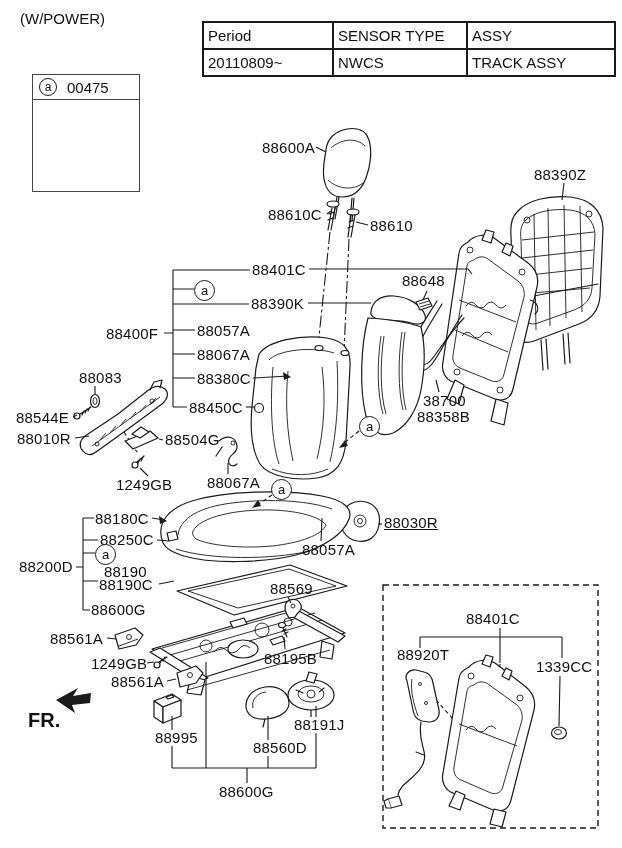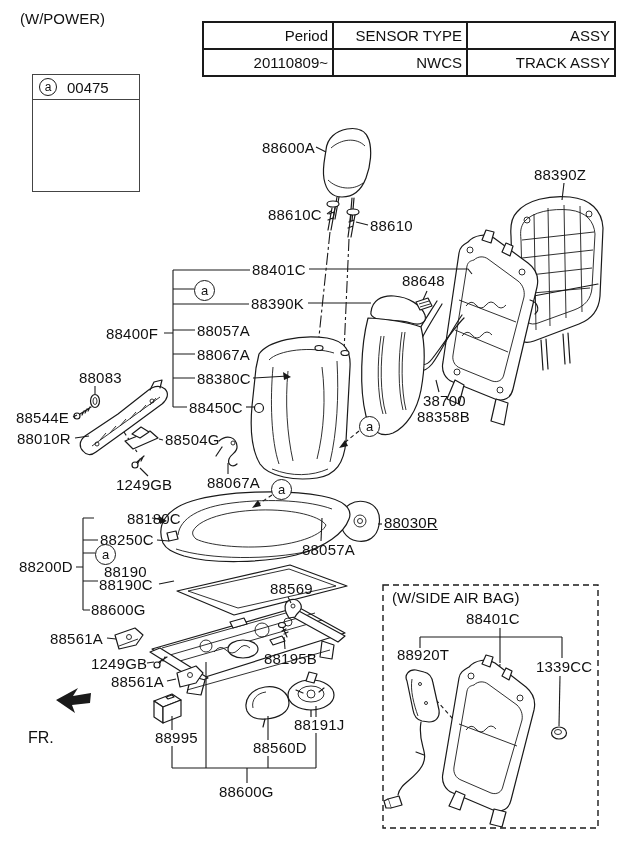--- a/index.html
+++ b/index.html
@@ -13,29 +13,29 @@
   .dash { stroke:#1a1a1a; stroke-width:1.1; fill:none; stroke-dasharray:12 3 3 3; }
   .dsh2 { stroke:#1a1a1a; stroke-width:1.1; fill:none; stroke-dasharray:4 3; }
   .fill { fill:#1a1a1a; stroke:none; }
   .pl { position:absolute; font-size:15px; line-height:16px; white-space:nowrap; letter-spacing:0.2px; }
   .wbg { background:#fff; padding:0 2px; }
   .ca { position:absolute; width:19px; height:19px; border:1.4px solid #1a1a1a; border-radius:50%;
         background:#fff; display:flex; align-items:center; justify-content:center;
         font-size:13px; line-height:13px; z-index:3; }
   .title { position:absolute; left:20px; top:10px; font-size:15px; line-height:18px; }
   table.itable { position:absolute; left:202px; top:21px; border-collapse:collapse; z-index:2; }
-  table.itable td { border:2px solid #1a1a1a; height:25px; text-align:right;
+  table.itable td { border:2px solid #1a1a1a; height:25px; text-align:left;
                     font-size:15px; padding:0 4px; background:#fff; }
   td.c1 { width:120px; } td.c2 { width:124px; } td.c3 { width:138px; }
   #legendbox { position:absolute; left:32px; top:74px; width:106px; height:116px;
                border:1.5px solid #444; background:#fff; z-index:2; }
   #legendhead { height:24px; border-bottom:1.5px solid #444; display:flex; align-items:center; }
   #legendhead .ca { position:static; width:16px; height:16px; margin:0 10px 0 6px; font-size:12px; }
   #legendhead .num { font-size:15px; }
-  #frlabel { position:absolute; left:28px; top:709px; font-size:16px; font-weight:normal;margin-top:20px; }
+  #frlabel { position:absolute; left:28px; top:709px; font-size:20px; font-weight:bold; }
   #airbagtitle { position:absolute; left:392px; top:589px; font-size:15px; }
 </style>
 </head>
 <body>
 
 <div id="canvas">
 
   <svg id="art" width="622" height="848" viewBox="0 0 622 848">
 
     <g>
@@ -356,37 +356,36 @@
   <span class="pl" style="left:189px;top:400px;">88450C</span>
   <span class="pl" style="left:79px;top:370px;">88083</span>
   <span class="pl" style="left:16px;top:410px;">88544E</span>
   <span class="pl" style="left:17px;top:431px;">88010R</span>
   <span class="pl" style="left:165px;top:432px;">88504G</span>
   <span class="pl" style="left:116px;top:477px;">1249GB</span>
   <span class="pl" style="left:207px;top:475px;">88067A</span>
   <span class="pl" style="left:402px;top:273px;">88648</span>
   <span class="pl" style="left:423px;top:393px;">38700</span>
   <span class="pl" style="left:417px;top:409px;">88358B</span>
-  <span class="pl" style="left:95px;top:511px;margin-left:32px;">88180C</span>
+  <span class="pl" style="left:95px;top:511px;">88180C</span>
   <span class="pl" style="left:100px;top:532px;">88250C</span>
   <span class="pl" style="left:19px;top:559px;">88200D</span>
   <span class="pl" style="left:104px;top:564px;">88190</span>
   <span class="pl" style="left:99px;top:577px;">88190C</span>
   <span class="pl" style="left:91px;top:602px;">88600G</span>
   <span class="pl" style="left:50px;top:631px;">88561A</span>
   <span class="pl" style="left:270px;top:581px;">88569</span>
   <span class="pl" style="left:384px;top:515px;text-decoration:underline;">88030R</span>
   <span class="pl" style="left:302px;top:542px;">88057A</span>
   <span class="pl" style="left:264px;top:651px;">88195B</span>
   <span class="pl" style="left:91px;top:656px;">1249GB</span>
   <span class="pl" style="left:111px;top:674px;">88561A</span>
   <span class="pl wbg" style="left:153px;top:730px;">88995</span>
   <span class="pl wbg" style="left:251px;top:740px;">88560D</span>
   <span class="pl wbg" style="left:292px;top:717px;">88191J</span>
   <span class="pl" style="left:219px;top:784px;">88600G</span>
 
-  <span id="airbagtitle">(W/SIDE AIR BAG)</span>
   <span class="pl" style="left:466px;top:611px;">88401C</span>
   <span class="pl" style="left:397px;top:647px;">88920T</span>
   <span class="pl" style="left:536px;top:659px;">1339CC</span>
 
   <span id="frlabel">FR.</span>
 </div>
 
 </body></html>

